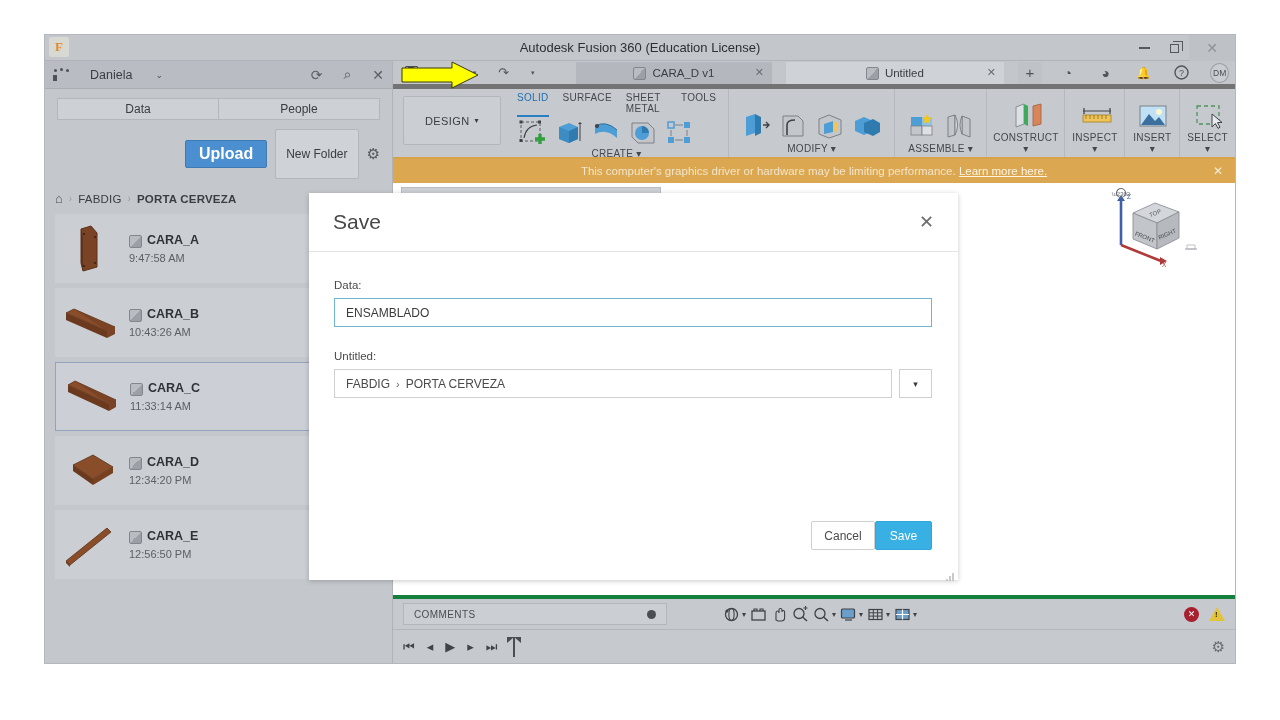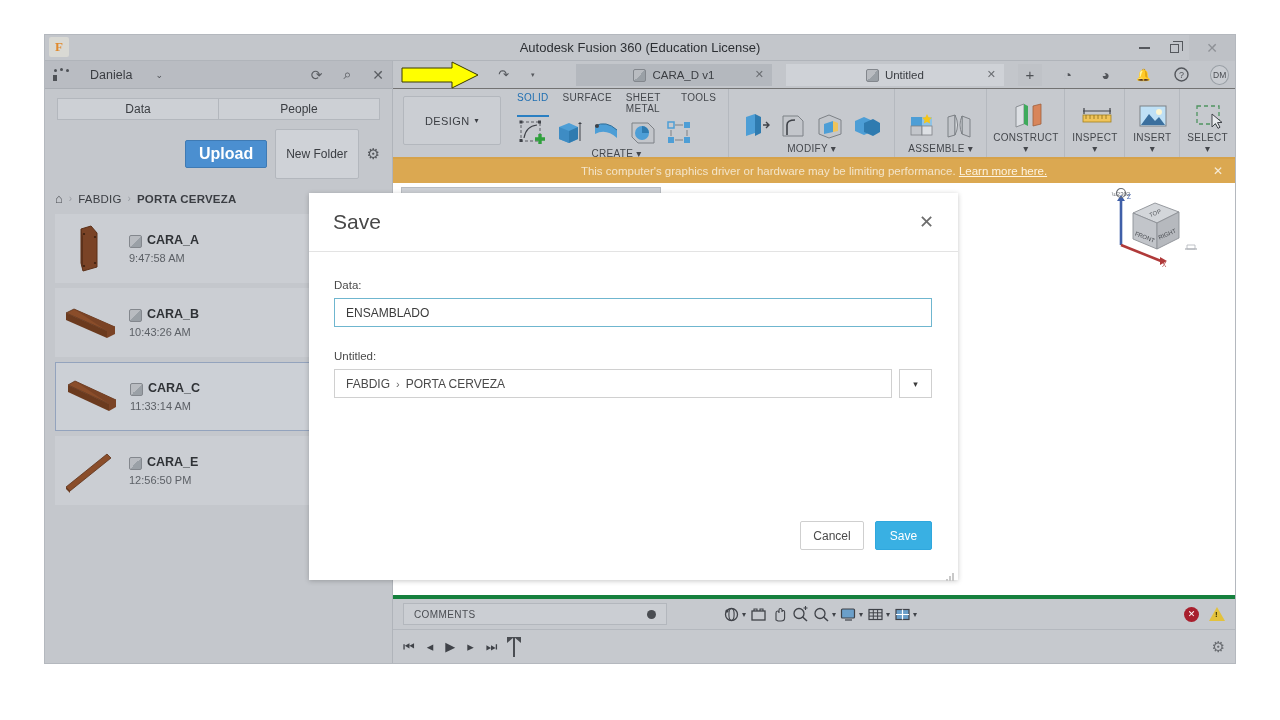--- a/index.html
+++ b/index.html
@@ -117,21 +117,21 @@
     border: 1px solid #83878d; border-radius: 2px; position: relative; top: 1px;
   }
   .dp-time { font-size: 11px; color: #5c6066; margin-top: 5px; }
   
   .rightside {
     position: absolute; left: 348px; top: 26px; right: 0; bottom: 0;
     background: #c8cbd0;
   }
   .tabbar {
     height: 28px; background: #c3c6cb; display: flex; align-items: center;
-    padding-left: 8px; border-bottom: 1px solid #737373; gap: 14px;
+    padding-left: 8px; border-bottom: 5px solid #737373; gap: 14px;
   }
   .tool-ico { width: 22px; height: 20px; display:flex; align-items:center; justify-content:center; color:#55585d; font-size:13px; }
   .floppy {
     width: 13px; height: 13px; border: 1.5px solid #4a4d52; position: relative; border-radius: 1px;
   }
   .floppy::before { content:''; position:absolute; left:2.5px; top:-1.5px; width:6px; height:4.5px; background:#4a4d52; }
   .floppy::after { content:''; position:absolute; left:2px; bottom:0px; width:7px; height:4.5px; border:1.5px solid #4a4d52; border-bottom:none; }
   .doc-tab {
     height: 22px; min-width: 196px; background: #b4b8be;
     display: flex; align-items: center; justify-content: center; gap: 6px;
@@ -235,21 +235,21 @@
   .locrow { display: flex; align-items: center; gap: 7px; }
   .locinput {
     width: 558px; height: 29px; border: 1px solid #d0d0d0; background: #fff;
     font-size: 12px; color: #4a4a4a; padding: 0 11px; display: flex; align-items: center; gap: 6px;
   }
   .locinput .gt { color: #6a6a6a; font-size: 11px; }
   .locdrop {
     width: 33px; height: 29px; border: 1px solid #cfcfcf; background: #fff;
     display: flex; align-items: center; justify-content: center; font-size: 9px; color: #3b3b3b;
   }
-  .dlg-footer { position: absolute; right: 26px; bottom: 30px; display: flex; gap: 11px; }
+  .dlg-footer { position: absolute; right: 26px; bottom: 30px; display: flex; gap: 0; }
   .btn-cancel {
     width: 64px; height: 29px; border: 1px solid #cfcfcf; background: #fff;
     color: #4a4a4a; font-size: 12px; border-radius: 2px;
     display: flex; align-items: center; justify-content: center;
   }
   .btn-save {
     width: 57px; height: 29px; border: 1px solid #2fa7dd; background: #39b0e3;
     color: #ffffff; font-size: 12px; border-radius: 2px;
     display: flex; align-items: center; justify-content: center;
   }
@@ -363,20 +363,36 @@
         </div>
         <div class="dp-meta">
           <div class="dp-title">
             <span class="cubeicon"></span>
             <span>CARA_C</span>
           </div>
           <div class="dp-time">11:33:14 AM</div>
         </div>
       </div>
 
+      <div class="dp-item">
+        <div class="thumb">
+          <svg width="56" height="52" viewBox="0 0 56 52">
+            <path d="M10 20 L30 10 L50 22 L30 34 Z" fill="#8a4d2a" stroke="#5c3119" stroke-width="0.8"></path>
+            <path d="M10 20 L30 34 L30 40 L10 26 Z" fill="#6b3a1e"></path>
+            <path d="M30 34 L50 22 L50 28 L30 40 Z" fill="#77401f"></path>
+          </svg>
+        </div>
+        <div class="dp-meta">
+          <div class="dp-title">
+            <span class="cubeicon"></span>
+            <span>CARA_D</span>
+          </div>
+          <div class="dp-time">12:34:20 PM</div>
+        </div>
+      </div>
 
       <div class="dp-item">
         <div class="thumb">
           <svg width="56" height="52" viewBox="0 0 56 52">
             <path d="M3 42 L44 9 L48 13 L7 46 Z" fill="#8a4d2a" stroke="#5c3119" stroke-width="0.8"></path>
             <path d="M3 42 L7 46 L7 48 L3 44 Z" fill="#6b3a1e"></path>
           </svg>
         </div>
         <div class="dp-meta">
           <div class="dp-title">

